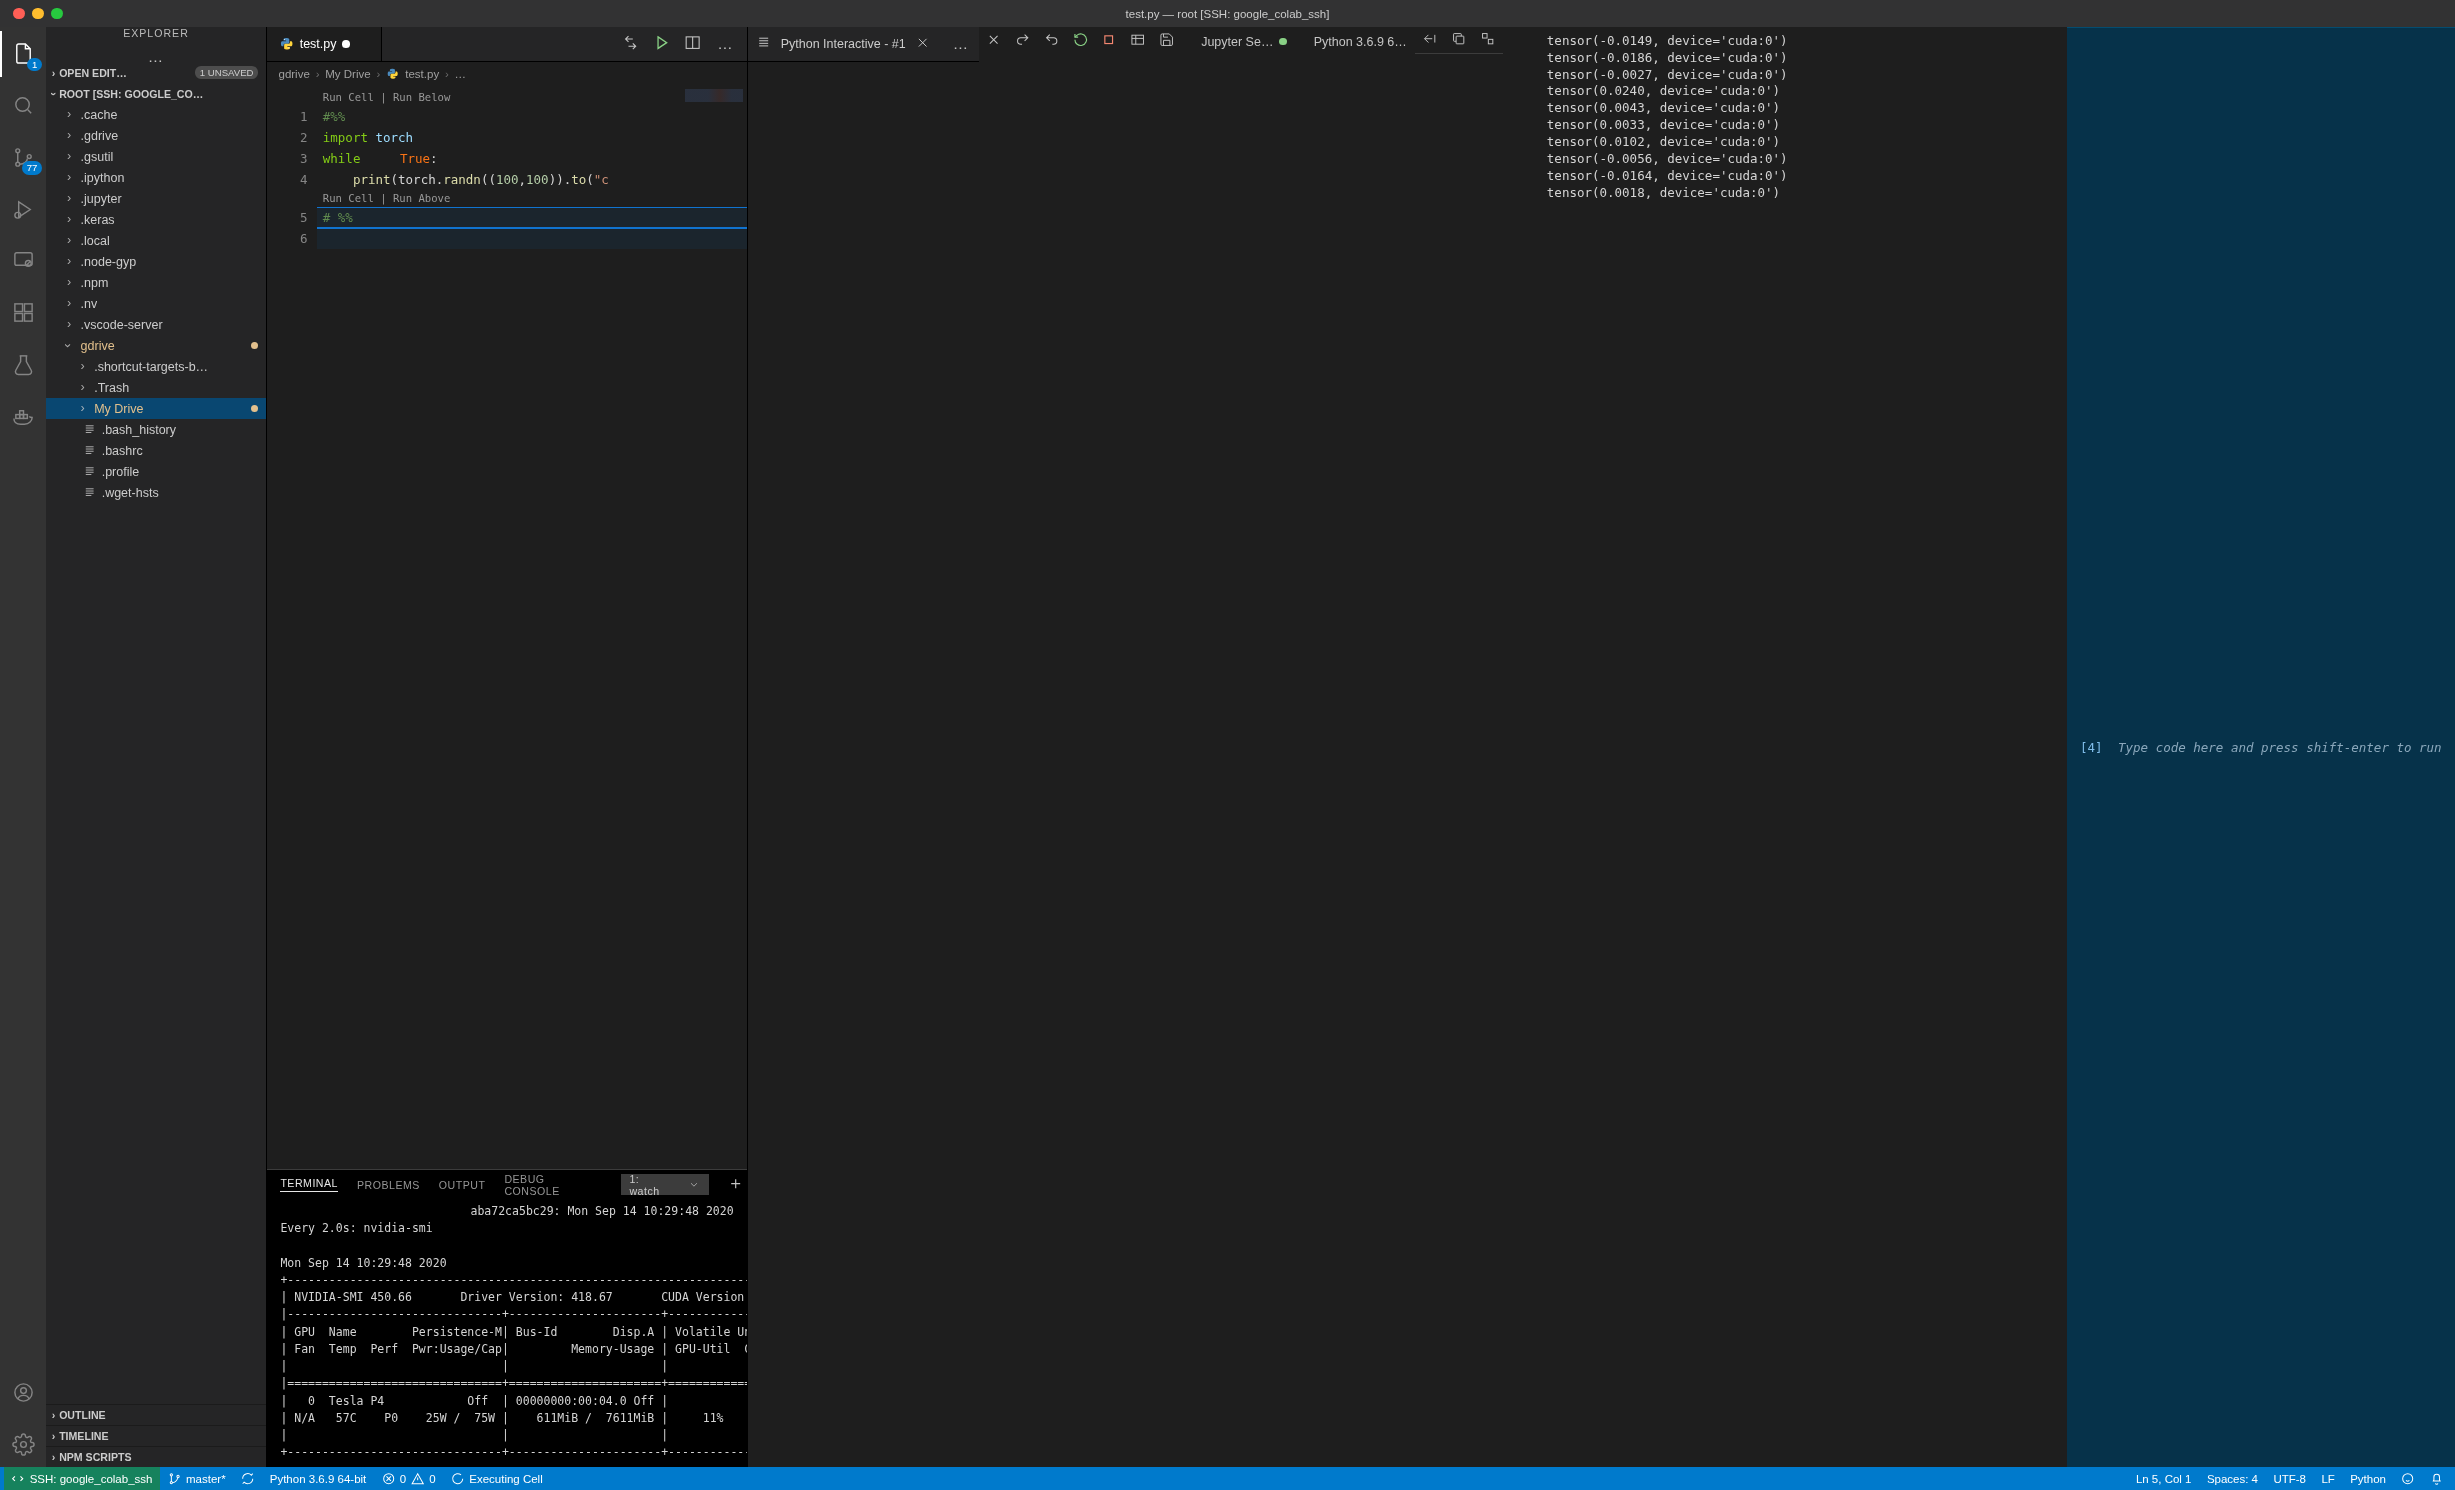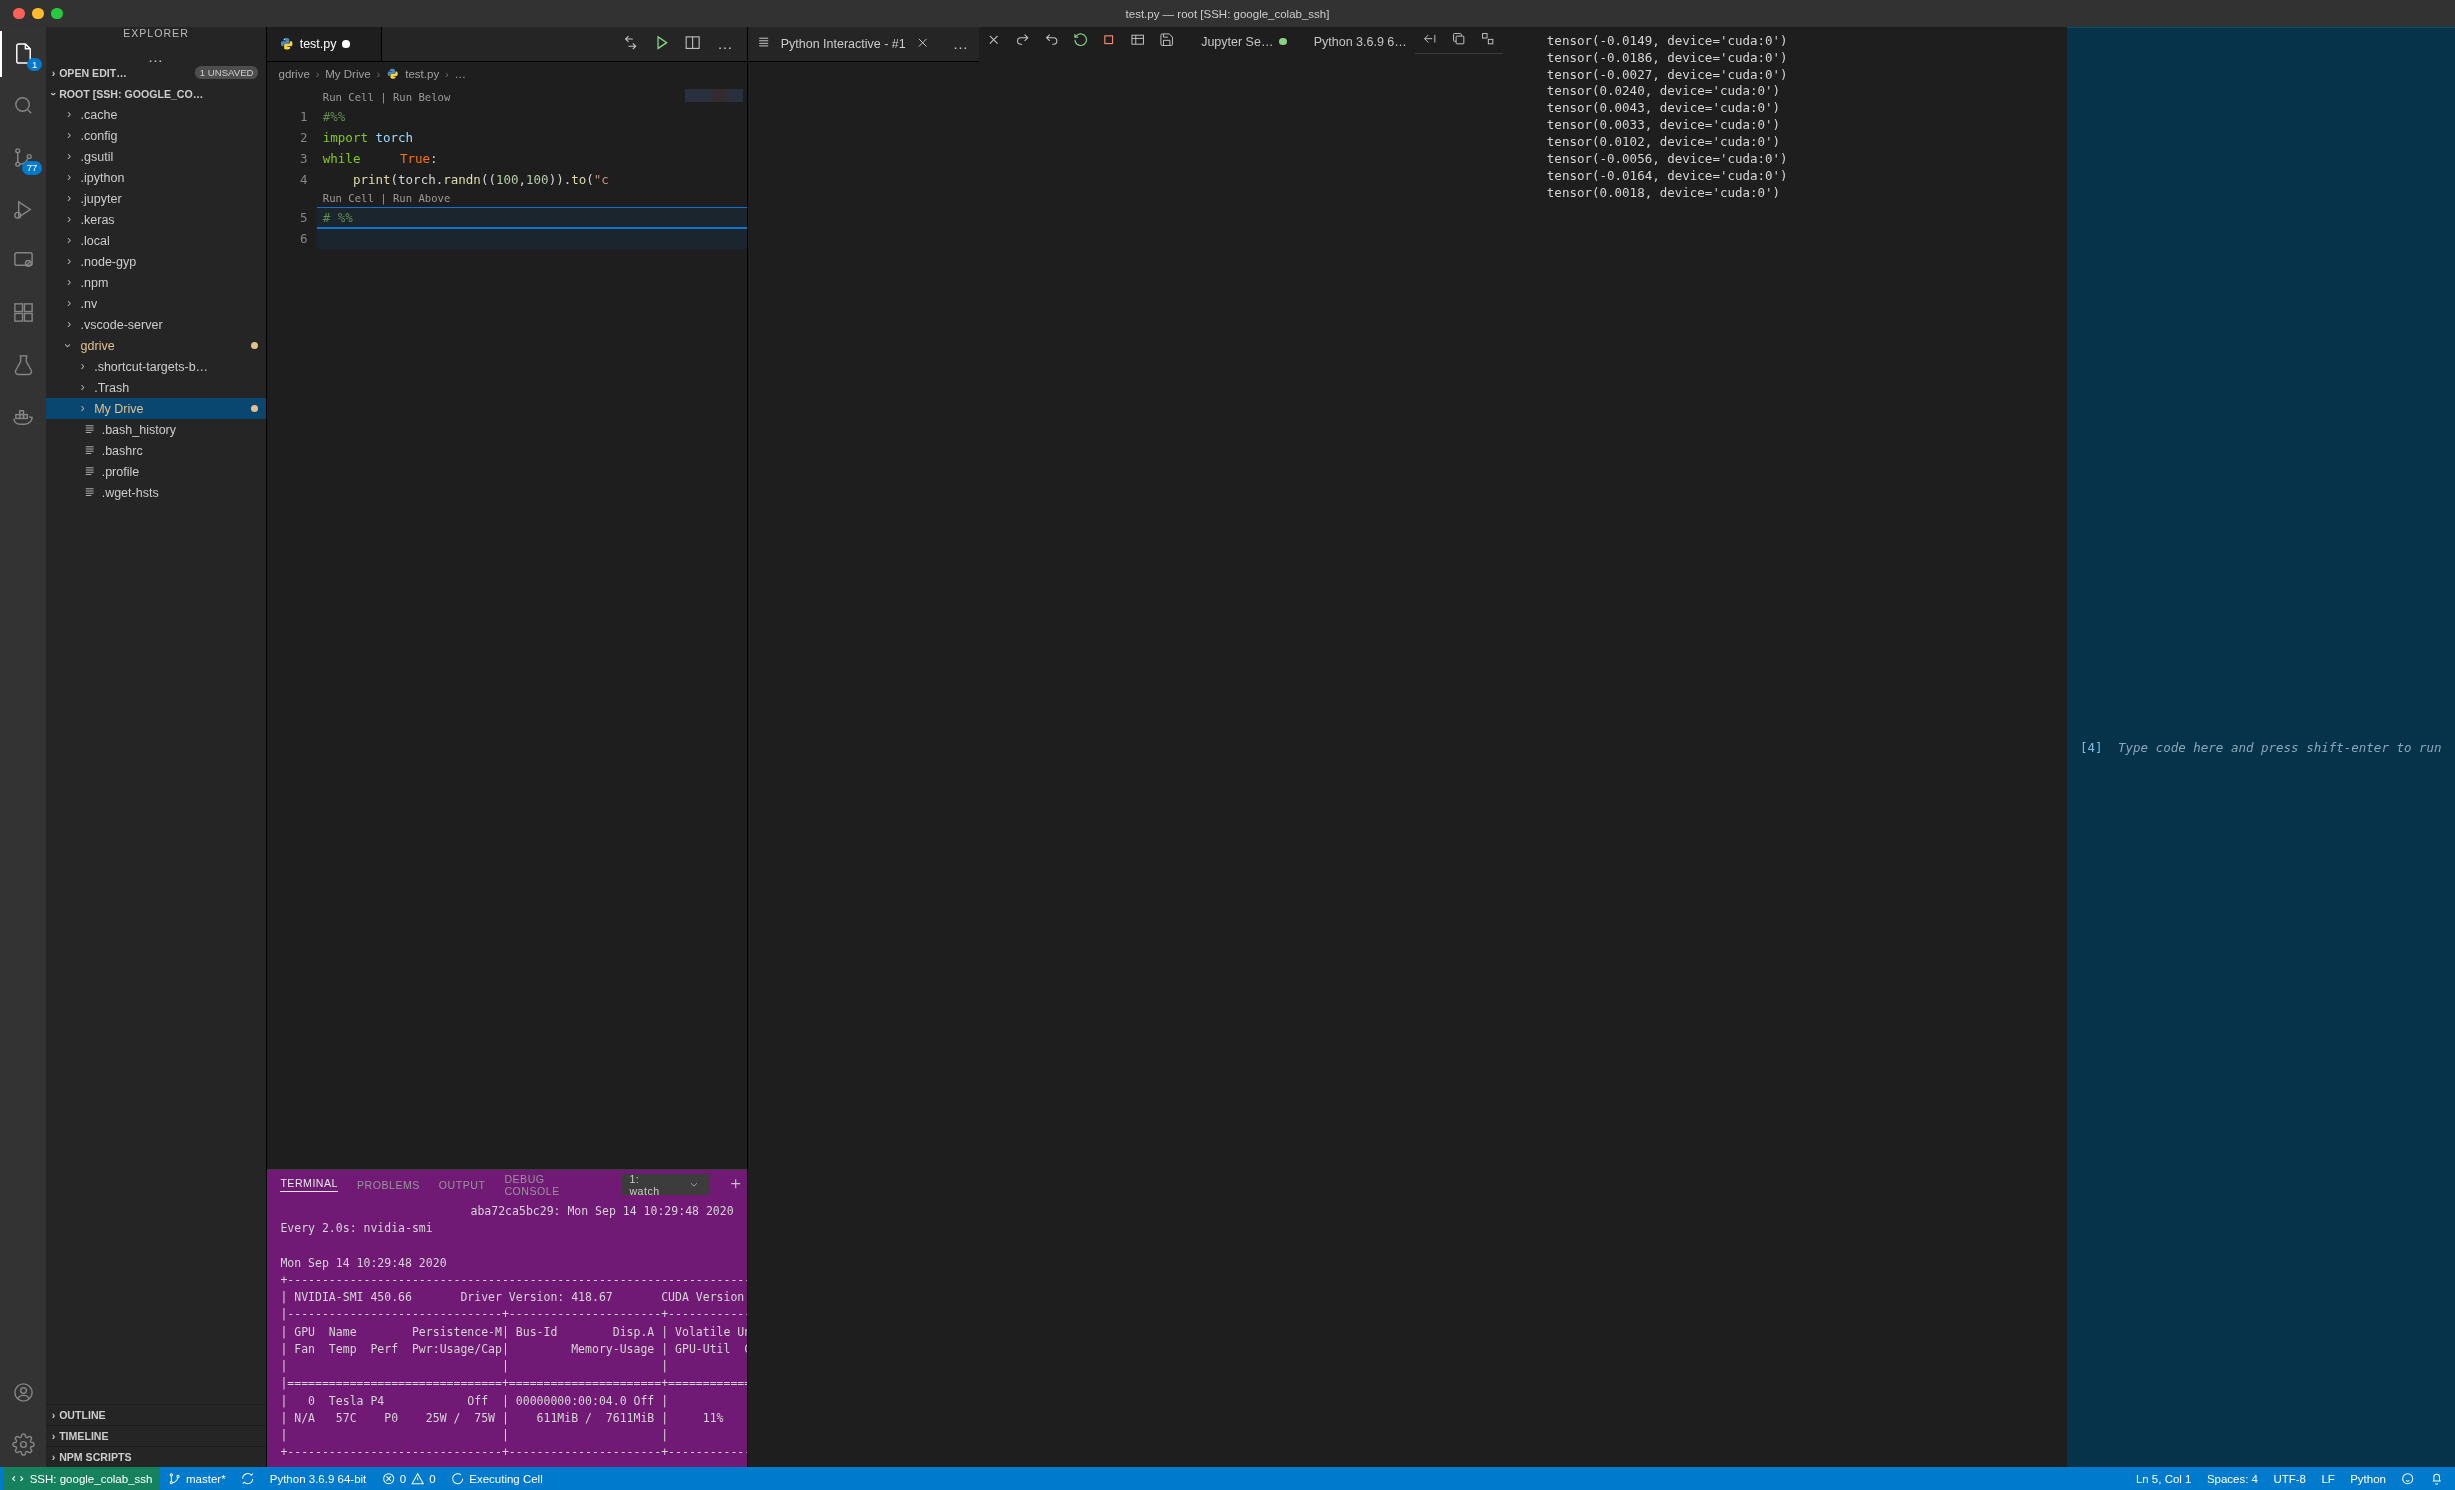--- a/index.html
+++ b/index.html
@@ -122,21 +122,21 @@
     font-family:"SF Mono","Menlo","Consolas",monospace; font-size:12.5px;
     color:#d4d4d4; background:#1e1e1e; line-height:1.35; }
   .i-input { background:#06324a; border-top:1px solid #044c6f; padding:9.6px 13.4px;
     display:flex; gap:15.4px; align-items:center;
     font-family:"SF Mono","Menlo","Consolas",monospace; font-size:12.5px; }
   .i-input .cellnum{color:#7fbce9;}
   .i-input .ph{color:#8aa7bb; font-style:italic;}
 
   
   .bottom { height:298px; border-top:1px solid #3c3c3c; display:flex;
-    flex-direction:column; background:#701a75; }
+    flex-direction:column; background:#000000; }
   .btabs { height:29px; display:flex; align-items:center; gap:19px; padding:0 13.4px;
     color:#969696; font-size:10.6px; letter-spacing:0.5px; }
   .btabs .btab.active{ color:#e7e7e7; border-bottom:1px solid #e7e7e7;
     padding-bottom:1.9px; }
   .btabs .spacer{flex:1;}
   .term-select { background:#3c3c3c; color:#cccccc; padding:1.9px 7.7px;
     border:1px solid #3c3c3c; height:21px; display:flex; align-items:center; gap:25px;margin-left:23px; }
   .btabs svg{width:15.4px;height:15.4px;color:#c5c5c5;}
   .term { flex:1; padding:3.8px 13.4px; font-family:"SF Mono","Menlo","Consolas",monospace;
     font-size:11.5px; color:#d4d4d4; white-space:pre; overflow:hidden; line-height:1.5;
@@ -261,21 +261,21 @@
           <span class="twist" style="transform:rotate(90deg);">›</span>
           <span style="overflow:hidden;text-overflow:ellipsis">ROOT [SSH: GOOGLE_CO…</span>
         </div>
         <div id="folders">
             <div class="tree-row pad1">
               <span class="twist">›</span>
               <span class="label">.cache</span>
             </div>
             <div class="tree-row pad1">
               <span class="twist">›</span>
-              <span class="label">.config</span>
+              <span class="label">.gdrive</span>
             </div>
             <div class="tree-row pad1">
               <span class="twist">›</span>
               <span class="label">.gsutil</span>
             </div>
             <div class="tree-row pad1">
               <span class="twist">›</span>
               <span class="label">.ipython</span>
             </div>
             <div class="tree-row pad1">

